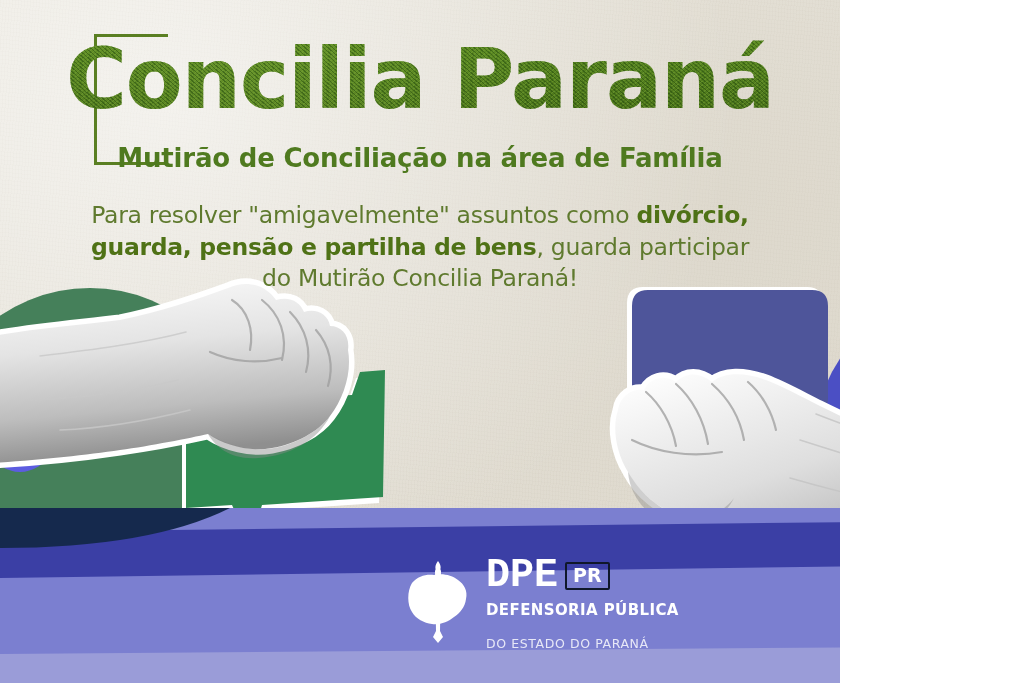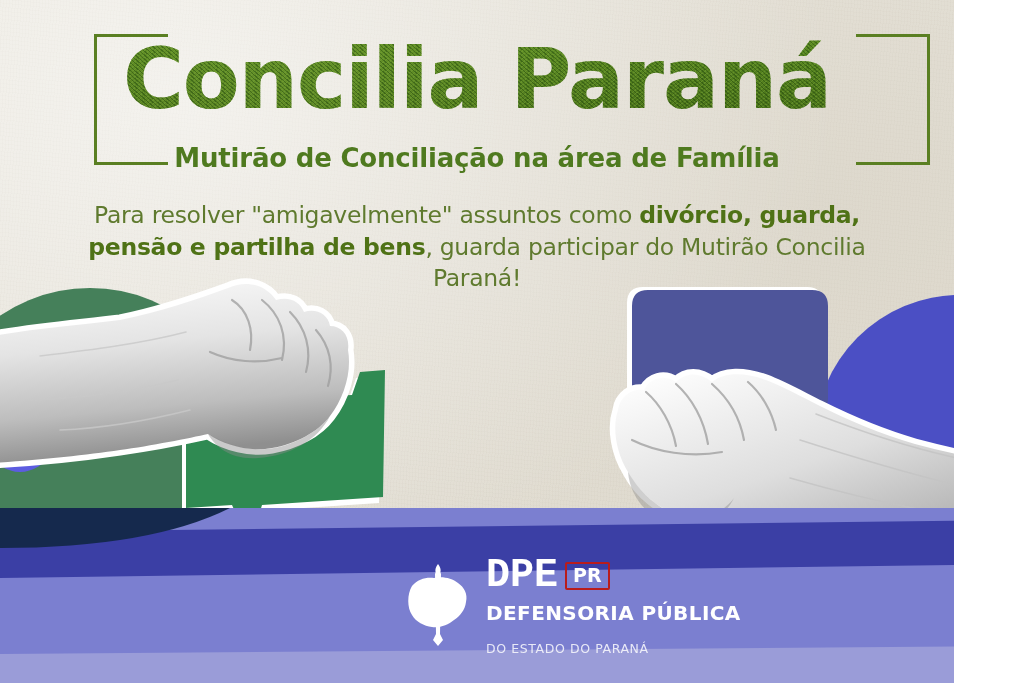--- a/index.html
+++ b/index.html
@@ -4,21 +4,21 @@
 <style>
   * { box-sizing: border-box; margin: 0; padding: 0; }
   html, body {
     width: 1024px; height: 683px;
     font-family: "Liberation Sans", sans-serif;
     overflow: hidden;
   }
 
   #poster {
     position: relative;
-    width: 954px; height: 683px;
+    width: 840px; height: 683px;
     background: #e5e1d8;
     overflow: hidden;
   }
 
   
   .paper-texture {
     position: absolute; inset: 0;
     background:
       radial-gradient(ellipse at 20% 15%, rgba(255,255,255,.55), rgba(255,255,255,0) 60%),
       radial-gradient(ellipse at 85% 30%, rgba(214,208,194,.45), rgba(255,255,255,0) 65%),
@@ -107,26 +107,26 @@
   }
   .logo-mark { width: 72px; height: 84px; flex: none; }
   .logo-type { color: #ffffff; line-height: 1; }
   .logo-row { display: flex; align-items: center; gap: 7px; }
   .logo-dpe {
     font-size: 40px; font-weight: 700; letter-spacing: 0px;
     font-family: Liberation Mono, monospace;
   }
   .logo-pr {
     font-size: 19px; font-weight: 700;
-    border: 2px solid #b91c1c; border-radius: 2px;
+    border: 2px solid #0f172a; border-radius: 2px;
     padding: 2px 6px 3px;
     font-family: "DejaVu Sans", sans-serif;
   }
   .logo-l1 {
-    font-size: 20px; font-weight: 700; letter-spacing: .4px;
+    font-size: 15px; font-weight: 700; letter-spacing: .4px;
     margin-top: 7px;
     font-family: "DejaVu Sans", sans-serif;
   }
   .logo-l2 {
     font-size: 12.5px; font-weight: 400; letter-spacing: .6px;
     margin-top: 20px; color: rgba(255,255,255,.82);
     font-family: "DejaVu Sans", sans-serif;
   }
 </style>
 </head>

